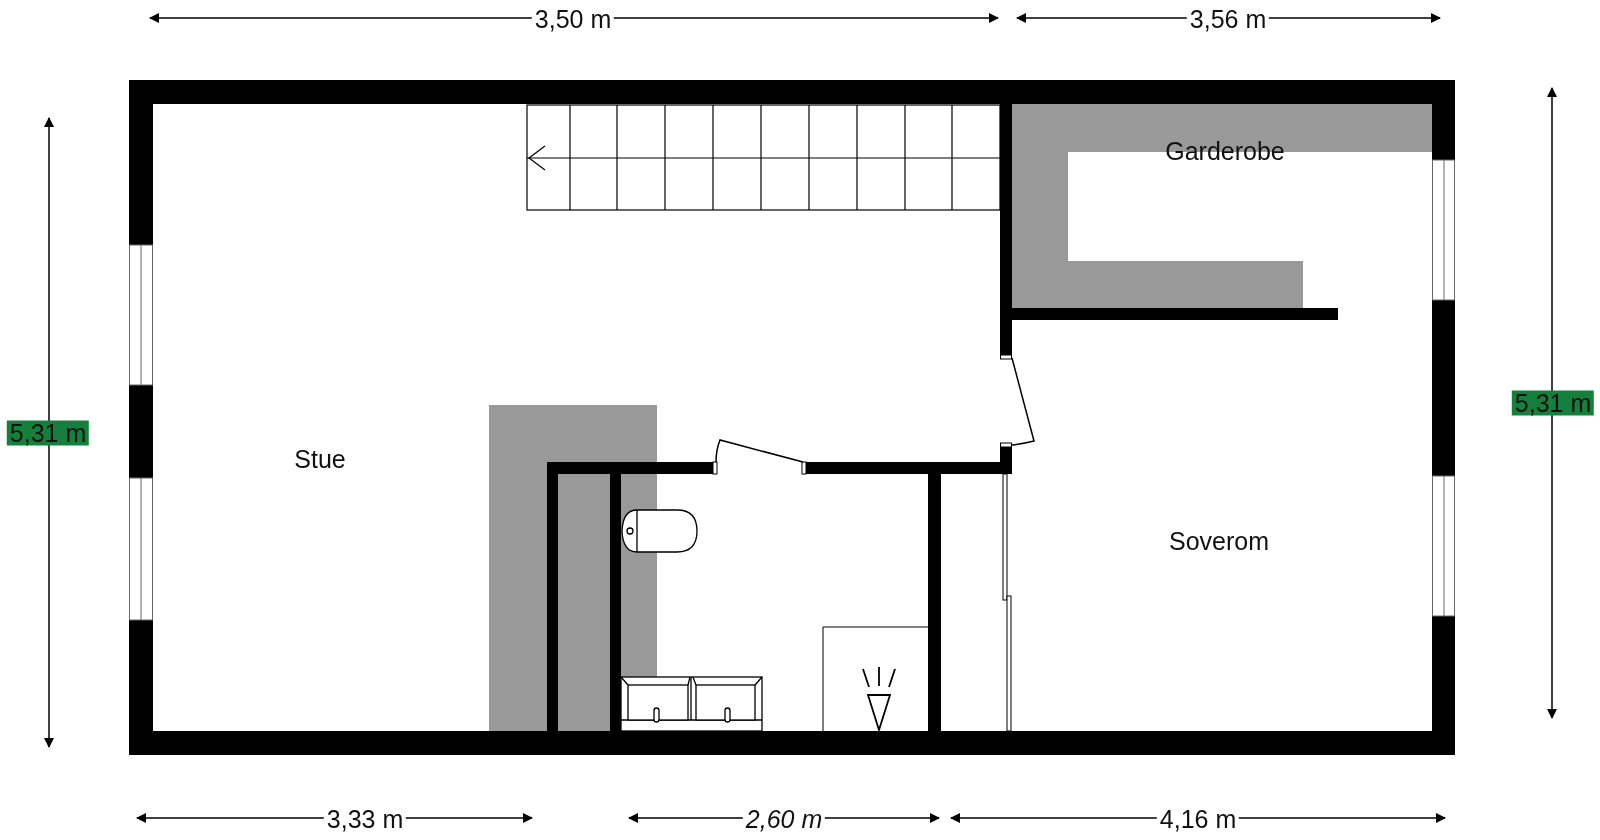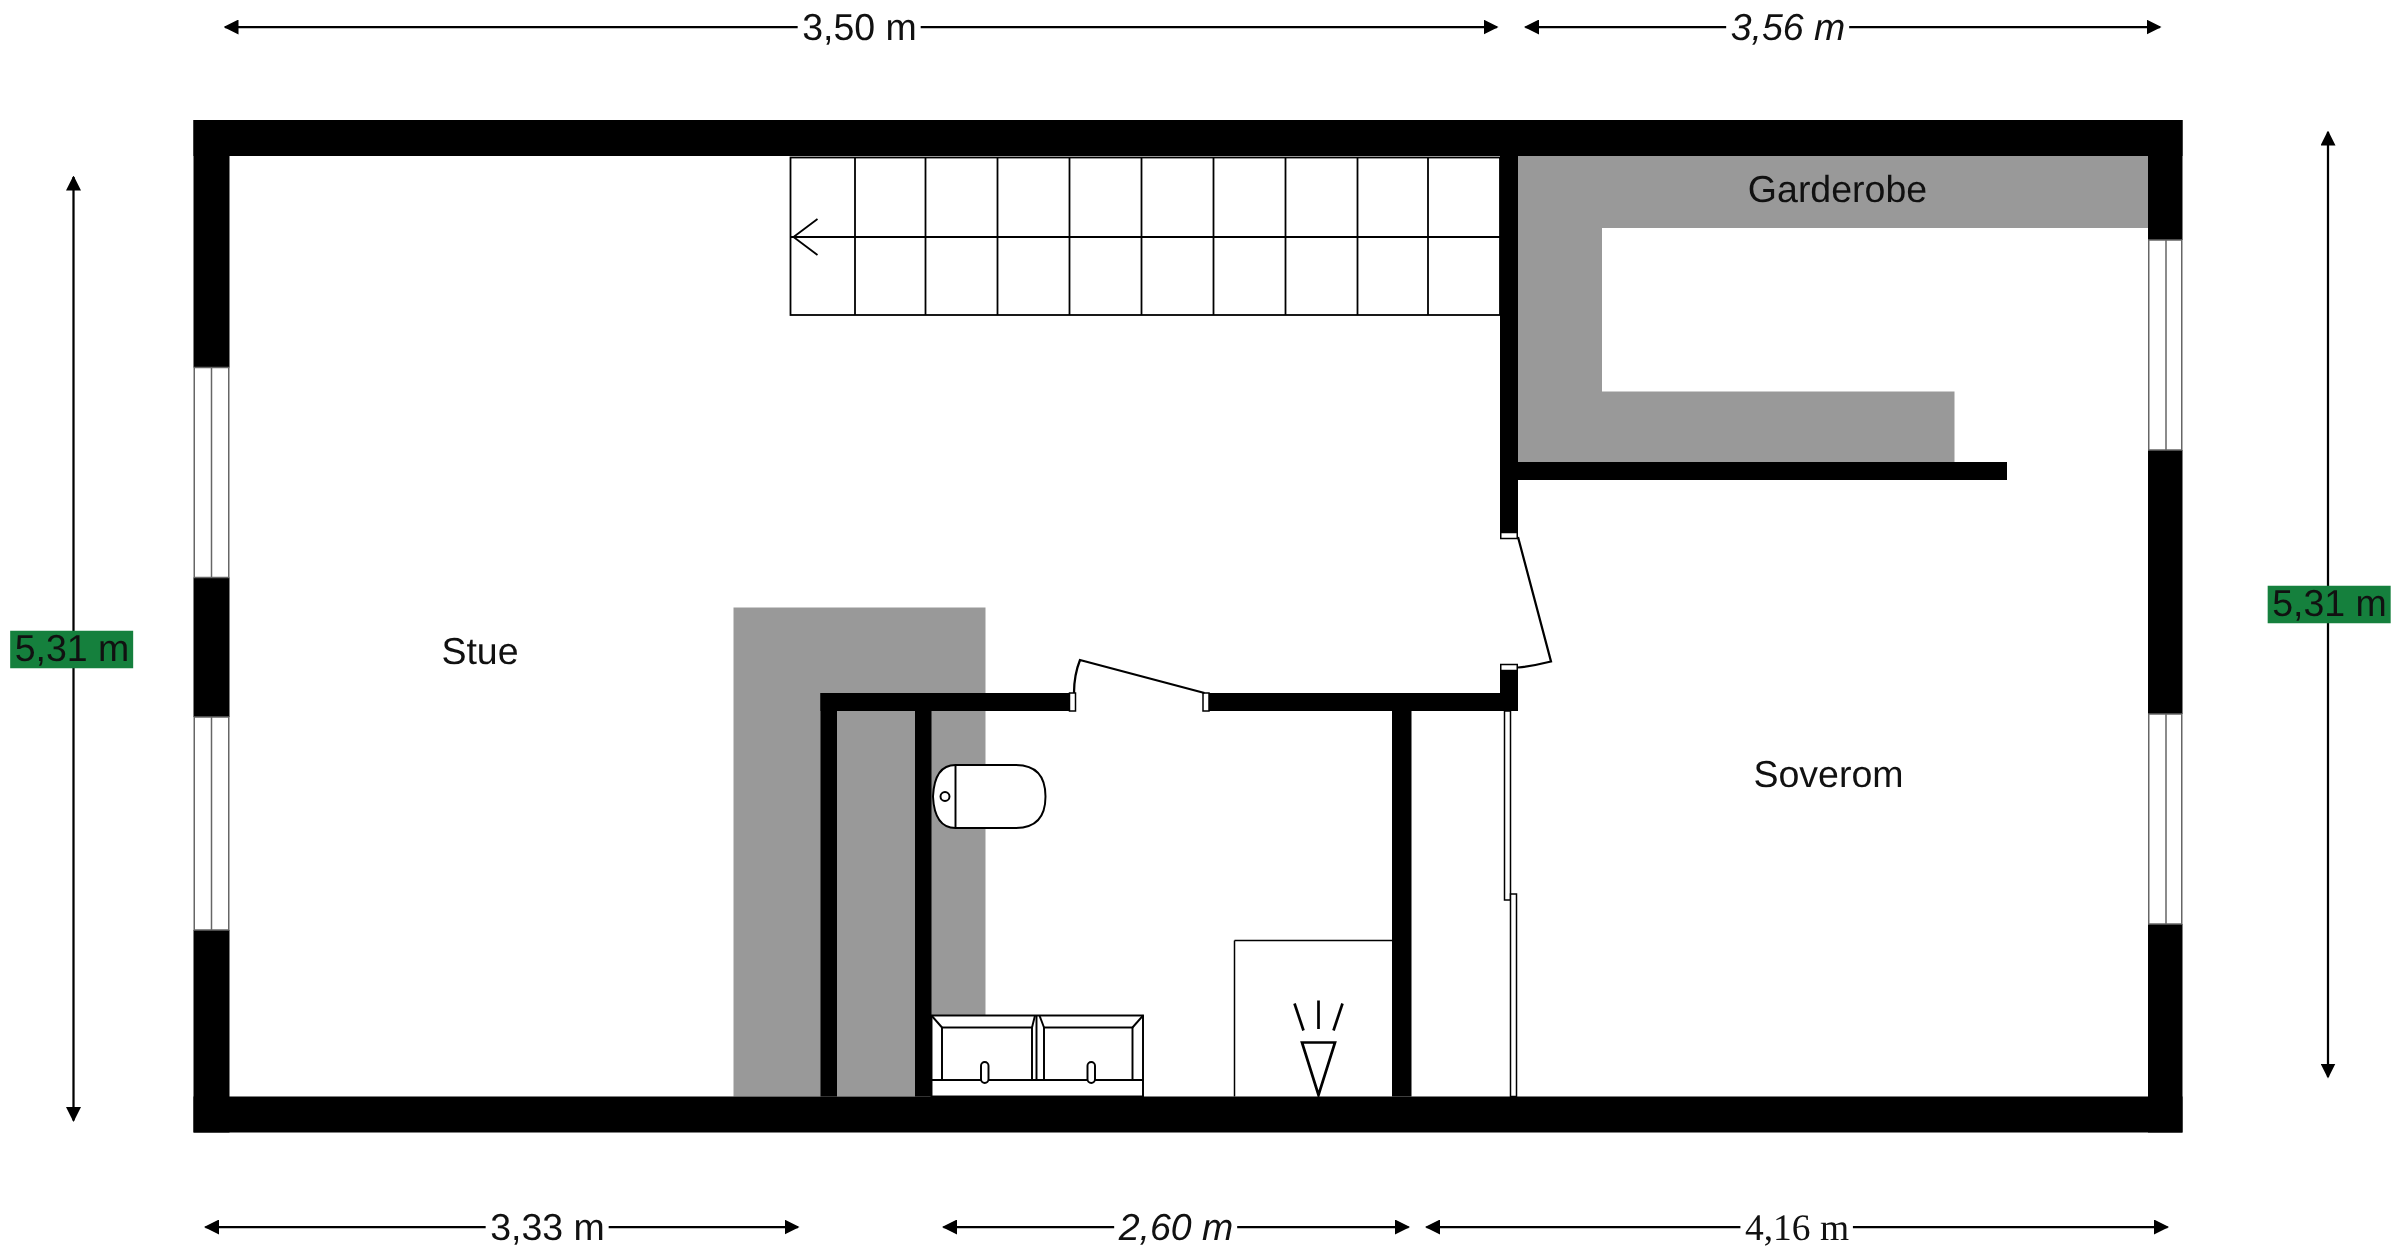--- a/index.html
+++ b/index.html
@@ -1,21 +1,21 @@
 <!DOCTYPE html>
 <html><head>
 <meta charset="utf-8">
 <style>
   html, body { margin: 0; padding: 0; background: #ffffff; }
   body { width: 1600px; height: 840px; overflow: hidden; position: relative;
          font-family: "Liberation Sans", sans-serif; }
   #plan { position: absolute; left: 0; top: 0; }
   .lbl { position: absolute; font-family: "Liberation Sans", sans-serif; color: #111;
          white-space: nowrap; transform: translate(-50%, -50%); background: #fff; padding: 0 3px; line-height: 1; }
-  .room { font-size: 25px; background: transparent; }
+  .room { font-size: 25px; background: transparent; margin-top: 24px; }
   .dim { font-size: 25px; }
   .dim.vert { background: #15803d; }
   .garderobe { background: transparent; }
 </style>
 </head>
 <body>
 
 <svg id="plan" width="1600" height="840" viewBox="0 0 1600 840" xmlns="http://www.w3.org/2000/svg">
   <defs>
     <marker id="ah" markerWidth="10" markerHeight="10" refX="9" refY="5" orient="auto-start-reverse" markerUnits="userSpaceOnUse">
@@ -137,18 +137,18 @@
     <line x1="629" y1="818" x2="939" y2="818" marker-start="url(#ah)" marker-end="url(#ah)"></line>
     <line x1="951" y1="818" x2="1445" y2="818" marker-start="url(#ah)" marker-end="url(#ah)"></line>
   </g>
 </svg>
 
 <div class="lbl room" style="left:320px; top:435px;">Stue</div>
 <div class="lbl room garderobe" style="left:1225px; top:127px;">Garderobe</div>
 <div class="lbl room" style="left:1219px; top:517px;">Soverom</div>
 
 <div class="lbl dim" style="left:573px; top:19px;">3,50 m</div>
-<div class="lbl dim" style="left:1192px; top:19px;font-style:italic;">3,56 m</div>
+<div class="lbl dim" style="left:1228px; top:19px;">3,56 m</div>
 <div class="lbl dim vert" style="left:48px; top:433px;">5,31 m</div>
 <div class="lbl dim vert" style="left:1553px; top:403px;">5,31 m</div>
 <div class="lbl dim" style="left:335px; top:819px;margin-left:30px;">3,33 m</div>
 <div class="lbl dim" style="left:784px; top:819px;font-style:italic;">2,60 m</div>
-<div class="lbl dim" style="left:1198px; top:819px;font-family:Liberation Serif, serif;">4,16 m</div>
+<div class="lbl dim" style="left:1198px; top:819px;">4,16 m</div>
 
 </body></html>

